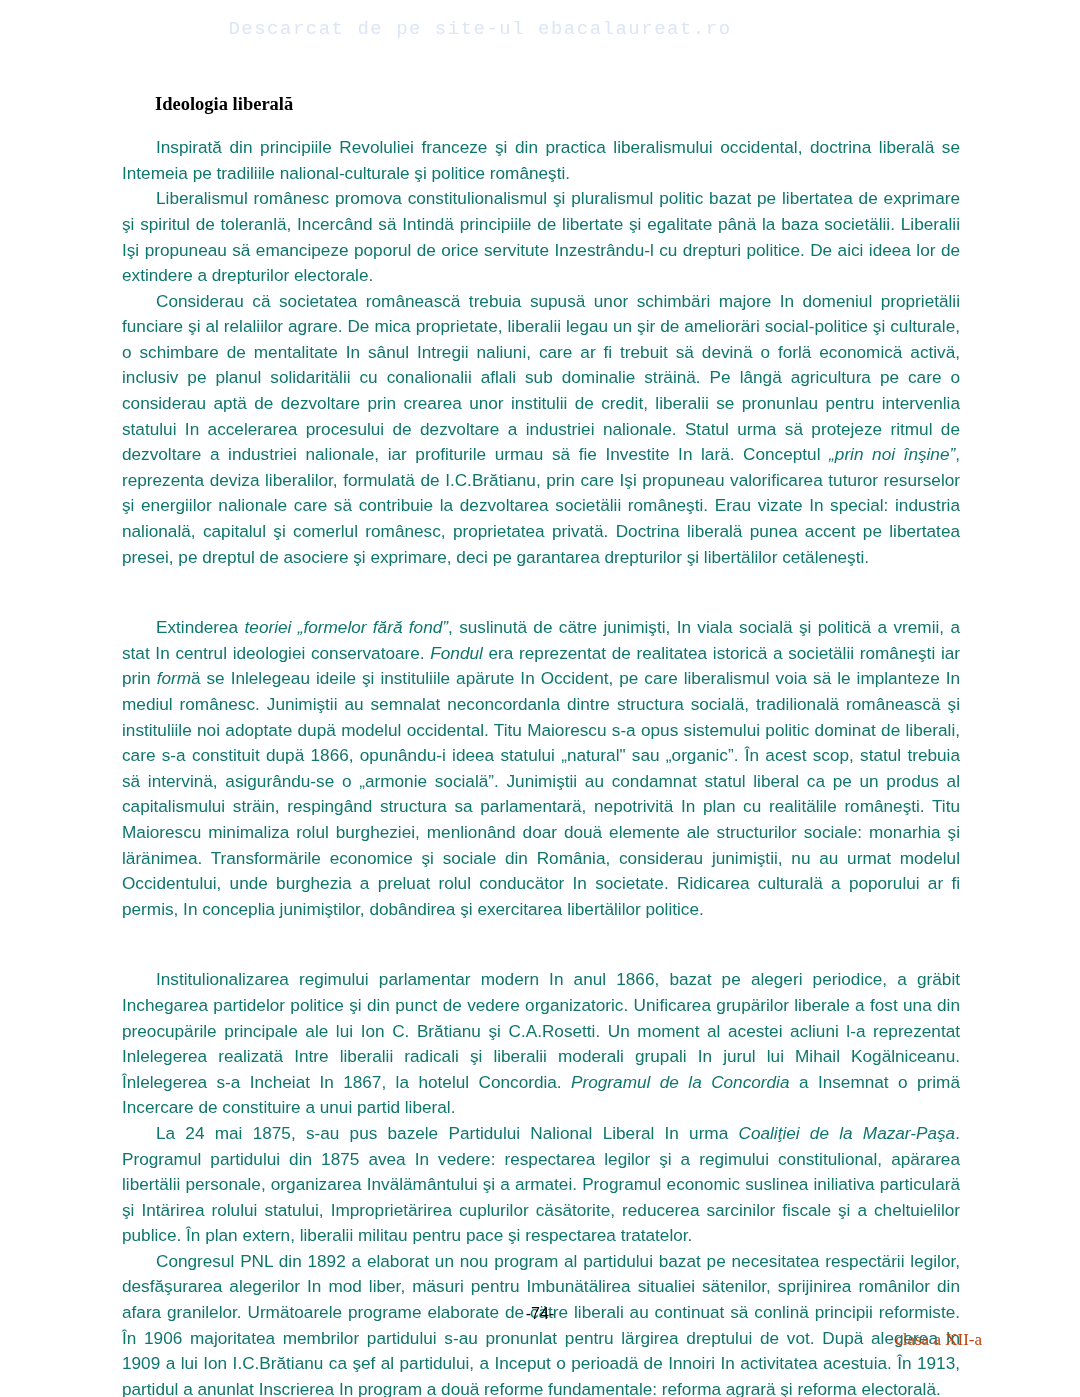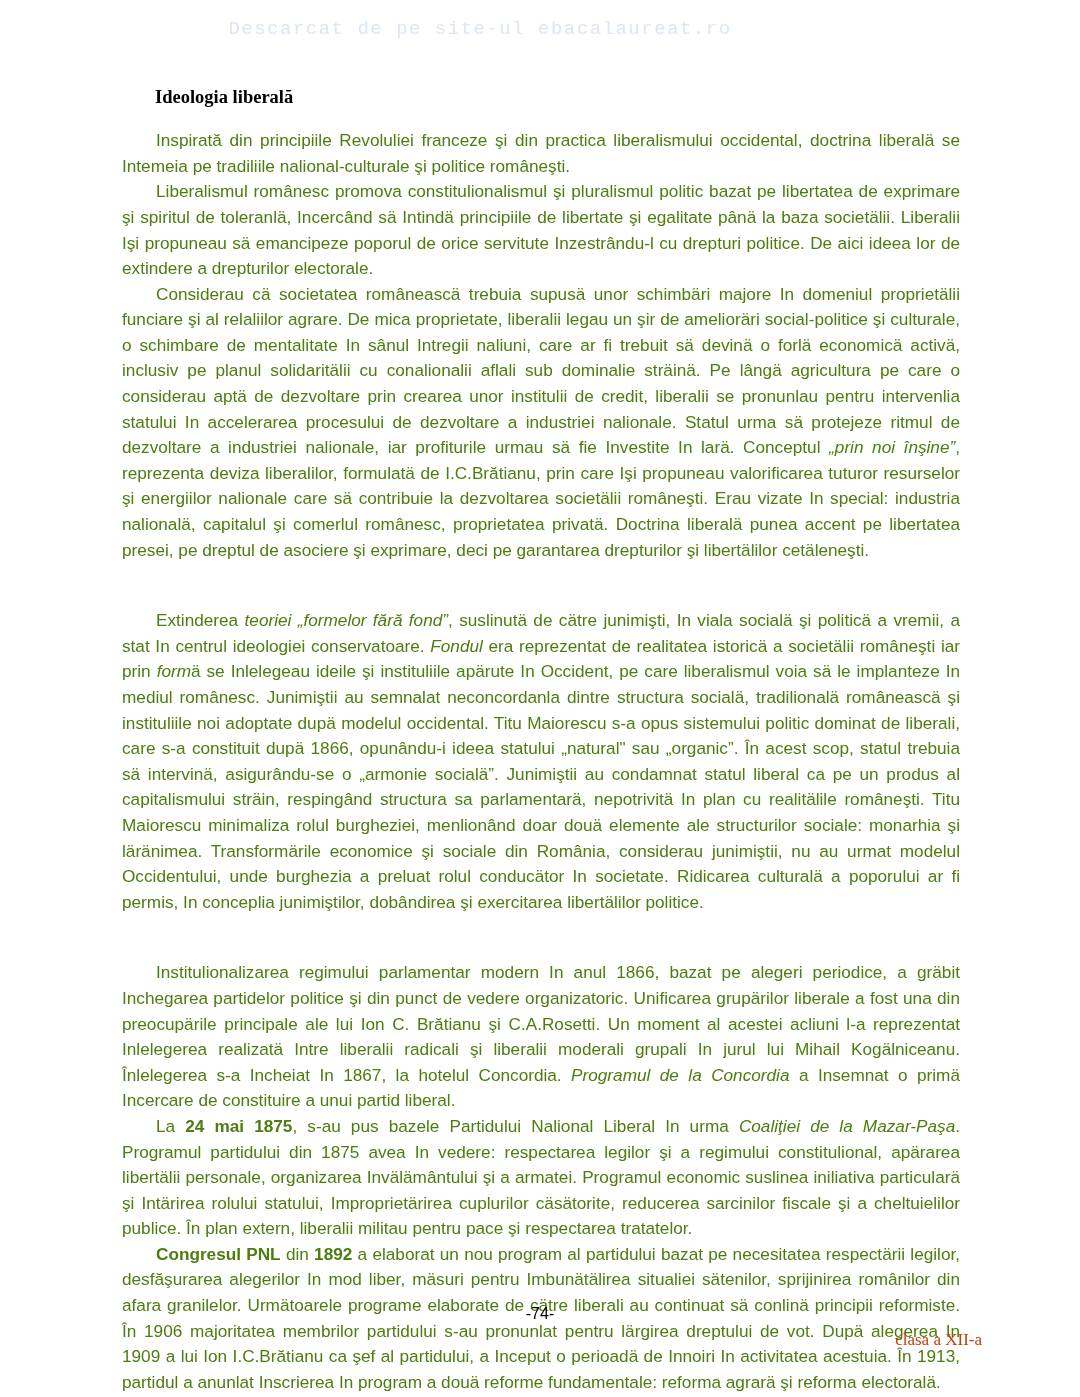--- a/index.html
+++ b/index.html
@@ -33,43 +33,43 @@
     position: absolute;
     left: 122px;
     top: 78px;
     width: 838px;
   }
   h2.section-heading {
     font-family: "Liberation Serif", "DejaVu Serif", serif;
     font-size: 18.5px;
     font-weight: bold;
     color: #000000;
-    margin: 8px 0 0 33px;
+    margin: 15px 0 0 33px;
     padding: 0;
     line-height: 1.25;
   }
   .heading-block {
     margin-top: 0;
   }
   p.body-par {
     font-family: "Liberation Sans", "DejaVu Sans", sans-serif;
     font-size: 17.2px;
     line-height: 25.6px;
-    color: #4d7c0f;
+    color: #0f766e;
     margin: 0;
     padding: 0;
     text-align: justify;
     text-indent: 34px;
     -webkit-hyphens: none;
     hyphens: none;
   }
   .gap-after-heading { height: 19px; }
   .gap-before-heading { height: 26px; }
   i { }
-  b { font-weight: bold; }
+  b { font-weight: normal; }
   .footer-pageno {
     position: absolute;
     left: 0;
     top: 1305px;
     width: 1080px;
     text-align: center;
     font-family: "Liberation Sans", "DejaVu Sans", sans-serif;
     font-size: 16px;
     color: #000000;
   }

